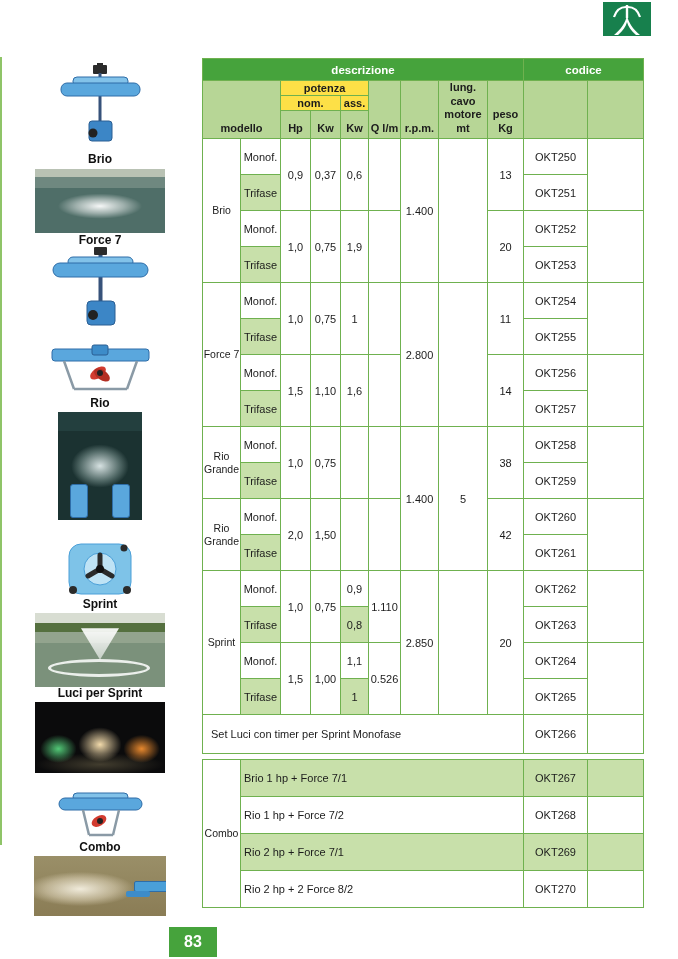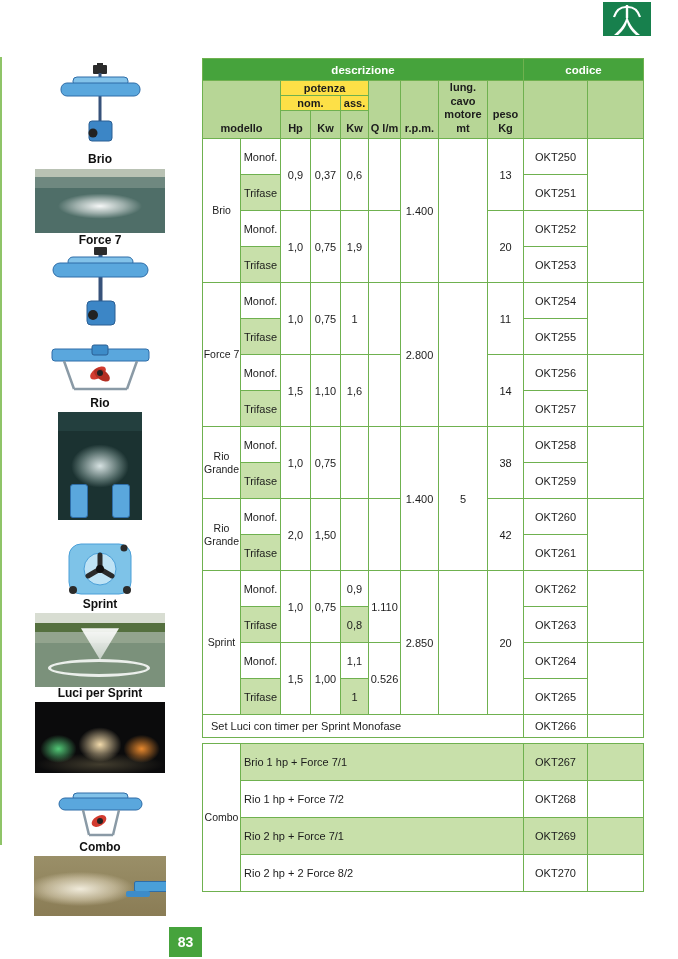--- a/index.html
+++ b/index.html
@@ -50,27 +50,27 @@
         vertical-align:middle;overflow:hidden;font-weight:normal;color:#1c1c1c;}
   th{font-weight:bold;}
   th.dark{background:#46a33c;color:#fff;font-size:11.5px;height:21px;}
   th.lt{background:#b7d696;vertical-align:bottom;padding-bottom:3px;line-height:1.22;font-size:11px;}
   th.ltc{background:#fde047;vertical-align:middle;padding-bottom:0;}
   .pre{white-space:pre-line;}
   tbody tr{height:36px;}
   .g{background:#c8e0aa;}
   .left{text-align:left;padding-left:8px;}
   .model{font-size:10.5px;line-height:1.2;}
-  tr.setluci{height:23px;}
+  tr.setluci{height:39px;}
   .combo-table{margin-top:5px;}
   .combo-table tr{height:37px;}
   .combo-table .left{padding-left:3px;}
 
-  .page-num{position:absolute;left:169px;top:927px;width:33px;height:30px;background:#46a33c;
-            color:#fff;font-weight:bold;font-size:14px;line-height:30px;text-align:center;}
+  .page-num{position:absolute;left:169px;top:927px;width:48px;height:30px;background:#46a33c;
+            color:#fff;font-weight:bold;font-size:16px;line-height:30px;text-align:center;}
 </style>
 </head>
 <body>
 
 <div id="canvas">
 
 
   <svg class="logo" viewBox="0 0 48 34">
     <rect width="48" height="34" fill="#17804d"></rect>
     <path d="M24 3 L24 16" stroke="#fff" stroke-width="2.4" fill="none"></path>

